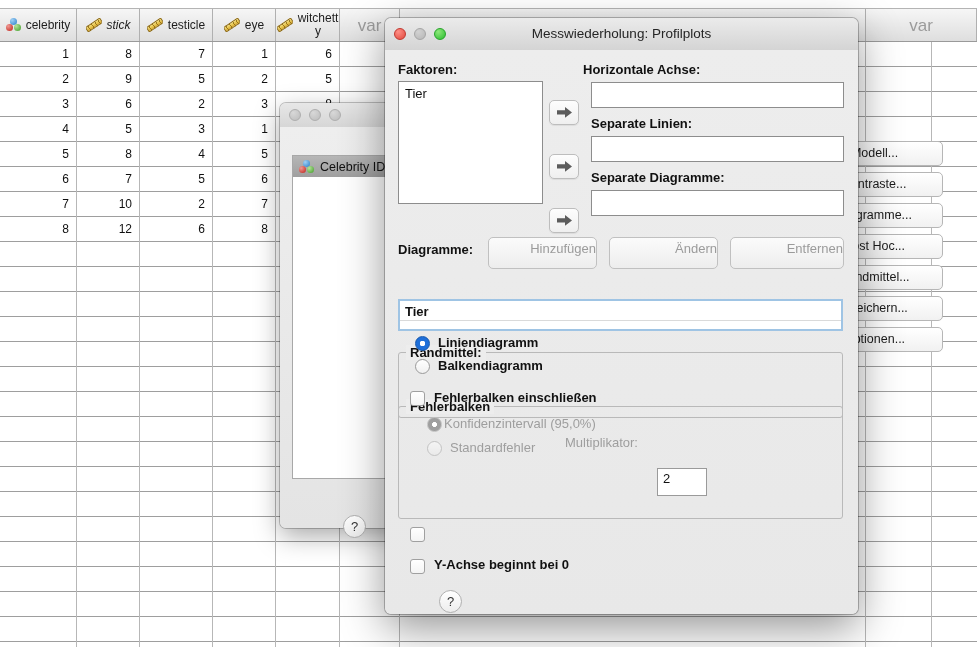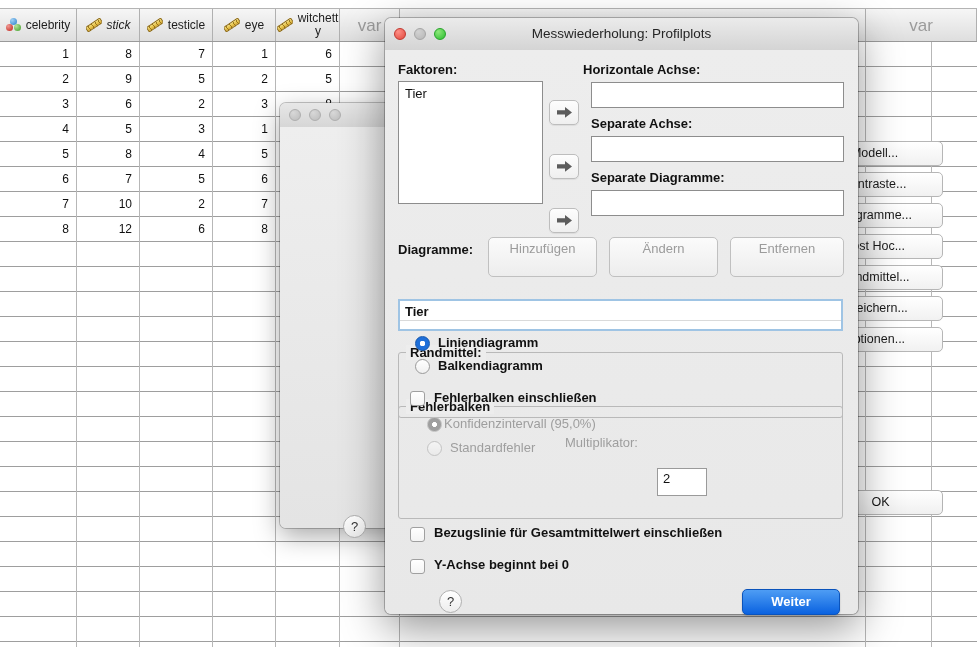--- a/index.html
+++ b/index.html
@@ -131,24 +131,24 @@
     padding:4px 6px;font-size:13px;color:#111;}
   .arrowbtn{
     position:absolute;width:30px;height:25px;border-radius:5px;box-sizing:border-box;
     background:linear-gradient(to bottom,#fdfdfd,#efefef);
     border:1px solid #bdbdbd;
     display:flex;align-items:center;justify-content:center;
     box-shadow:0 1px 1px rgba(0,0,0,.07);
   }
   .arrowbtn svg{display:block;}
   .pushbtn{
-    position:absolute;height:40px;border-radius:5px;box-sizing:border-box;
+    position:absolute;height:32px;border-radius:5px;box-sizing:border-box;
     background:linear-gradient(to bottom,#fbfbfb,#ededed);
     border:1px solid #c0c0c0;
-    font-size:13px;line-height:22px;text-align:center;color:#9b9b9b;
+    font-size:13px;line-height:22px;text-align:right;color:#9b9b9b;
   }
   .chartsel{
     position:absolute;left:13px;top:249px;width:445px;height:32px;
     background:#fff;border:2px solid #9fc4e4;box-sizing:border-box;
     padding:2px 0 0 0;
   }
   .chartsel .row{height:17px;line-height:17px;padding:0 5px;font-size:13px;color:#111;
     border-bottom:1px solid #dadada;font-weight:bold;}
 
   .groupbox{position:absolute;border:1px solid #b9b9b9;border-radius:3px;box-sizing:border-box;}
@@ -295,32 +295,41 @@
   <div class="bhead"></div>
   <div id="bg-sidebuttons">
       <div class="sidebtn" style="top: 141px;">Modell...</div>
       <div class="sidebtn" style="top: 172px;">Kontraste...</div>
       <div class="sidebtn" style="top: 203px;">Diagramme...</div>
       <div class="sidebtn" style="top: 234px;">Post Hoc...</div>
       <div class="sidebtn" style="top: 265px;">Randmittel...</div>
       <div class="sidebtn" style="top: 296px;">Speichern...</div>
       <div class="sidebtn" style="top: 327px;">Optionen...</div>
     </div>
-  <div id="okbtn">OK</div>
 </div>
 
 <div class="macwin" id="smallwin">
   <div class="titlebar">
     <div class="lights inactive">
       <span></span>
       <span></span>
       <span></span>
     </div>
   </div>
   <div class="swbody">
+    <div class="listbox">
+      <div class="listitem">
+        <span class="ic-nominal">
+          <i class="b"></i>
+            <i class="r"></i>
+            <i class="g"></i>
+        </span>
+        <span>Celebrity ID</span>
+      </div>
+    </div>
     <div class="qbtn" style="position:absolute;left:63px;top:388px;">?</div>
   </div>
 </div>
 
 <div class="macwin" id="dlg">
   <div class="titlebar">
     <div class="lights">
       <span class="cl"></span>
       <span class="mn"></span>
       <span class="mx"></span>
@@ -347,21 +356,21 @@
     </div>
     <div class="arrowbtn" style="left:164px;top:158px;">
       <svg width="17" height="13" viewBox="0 0 17 13">
         <path d="M1 4.2 L9 4.2 L9 1 L16 6.4 L9 11.8 L9 8.6 L1 8.6 Z" fill="#5c5c5c"></path>
       </svg>
     </div>
 
     <div class="lbl" style="left:190px;top:12px;margin-left:8px;">Horizontale Achse:</div>
     <div class="fieldbox" style="left:206px;top:32px;width:253px;height:26px;"></div>
 
-    <div class="lbl" style="left:206px;top:66px;">Separate Achse:</div>
+    <div class="lbl" style="left:206px;top:66px;">Separate Linien:</div>
     <div class="fieldbox" style="left:206px;top:86px;width:253px;height:26px;"></div>
 
     <div class="lbl" style="left:206px;top:120px;">Separate Diagramme:</div>
     <div class="fieldbox" style="left:206px;top:140px;width:253px;height:26px;"></div>
 
     <div class="lbl" style="left:13px;top:192px;">Diagramme:</div>
     <div class="pushbtn" style="left:103px;top:187px;width:109px;">Hinzufügen</div>
     <div class="pushbtn" style="left:345px;top:187px;width:114px;">Entfernen</div>
     <div class="pushbtn" style="left:224px;top:187px;width:109px;">Ändern</div>
 
@@ -385,22 +394,20 @@
     <div class="radio dis on" style="left:42px;top:367px;"></div>
     <div class="optlbl dis" style="left:59px;top:366px;">Konfidenzintervall (95,0%)</div>
 
     <div class="radio dis" style="left:42px;top:391px;"></div>
     <div class="optlbl dis" style="left:65px;top:390px;">Standardfehler</div>
 
     <div class="optlbl dis" style="left:180px;top:385px;">Multiplikator:</div>
     <div class="numfield" style="left:272px;top:418px;width:50px;height:28px;">2</div>
 
     <div class="checkbox" style="left:25px;top:477px;"></div>
-    <div class="optlbl" style="left:49px;top:475px;">Bezugslinie für Gesamtmittelwert einschließen</div>
 
     <div class="checkbox" style="left:25px;top:509px;"></div>
     <div class="optlbl" style="left:49px;top:507px;">Y-Achse beginnt bei 0</div>
 
     <div class="qbtn" style="position:absolute;left:54px;top:540px;">?</div>
-    <div class="btn-default" style="left:357px;top:539px;width:98px;">Weiter</div>
 
   </div>
 </div>
 
 </body></html>

